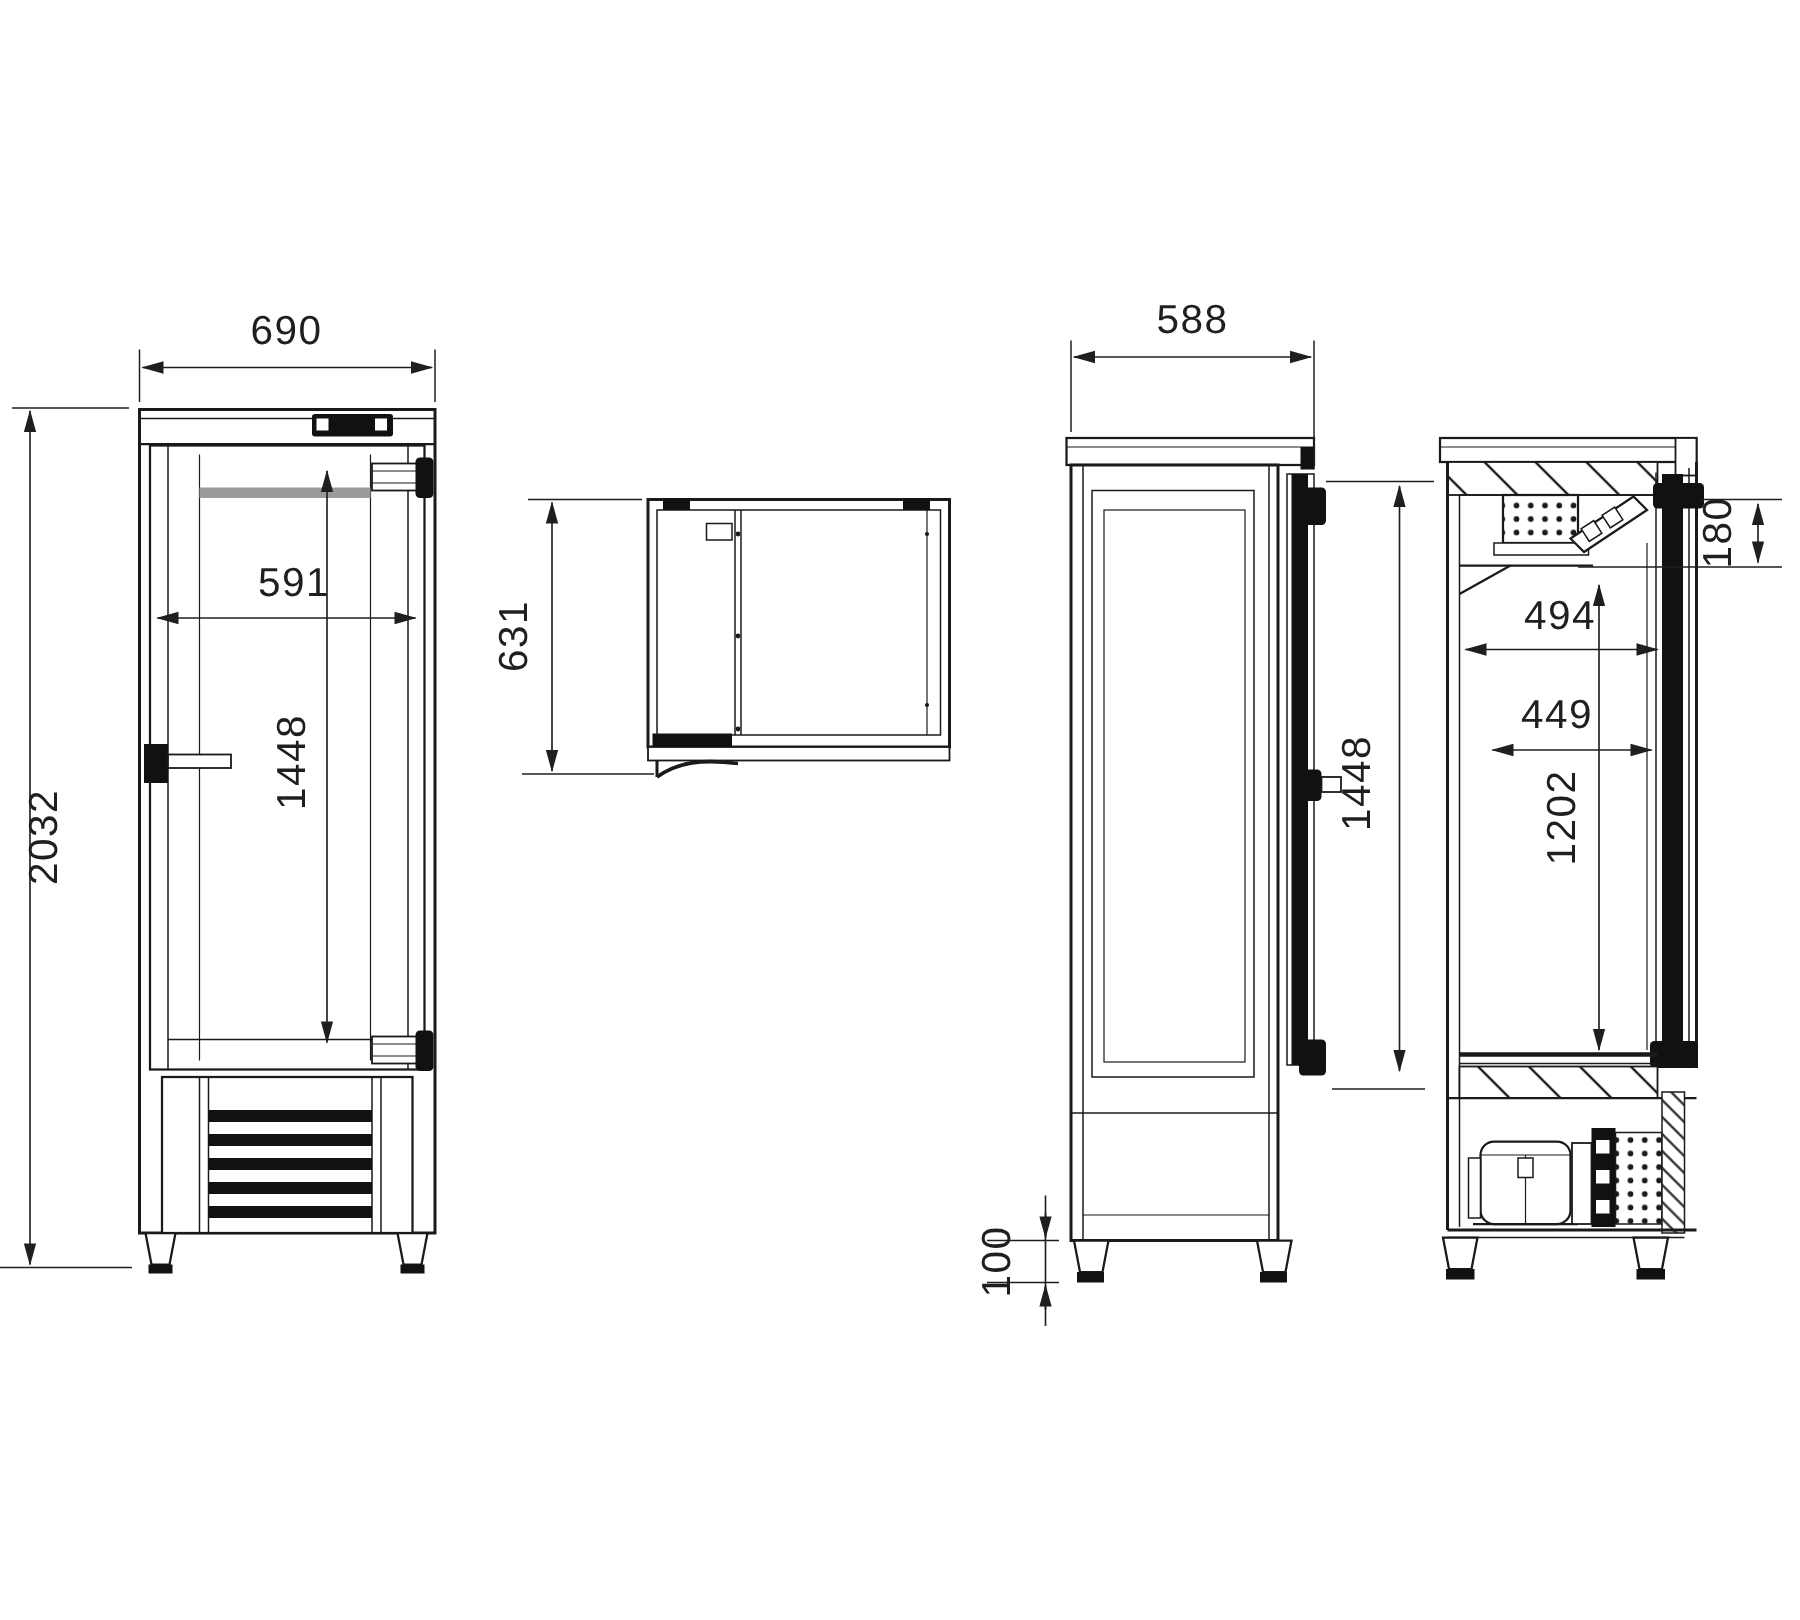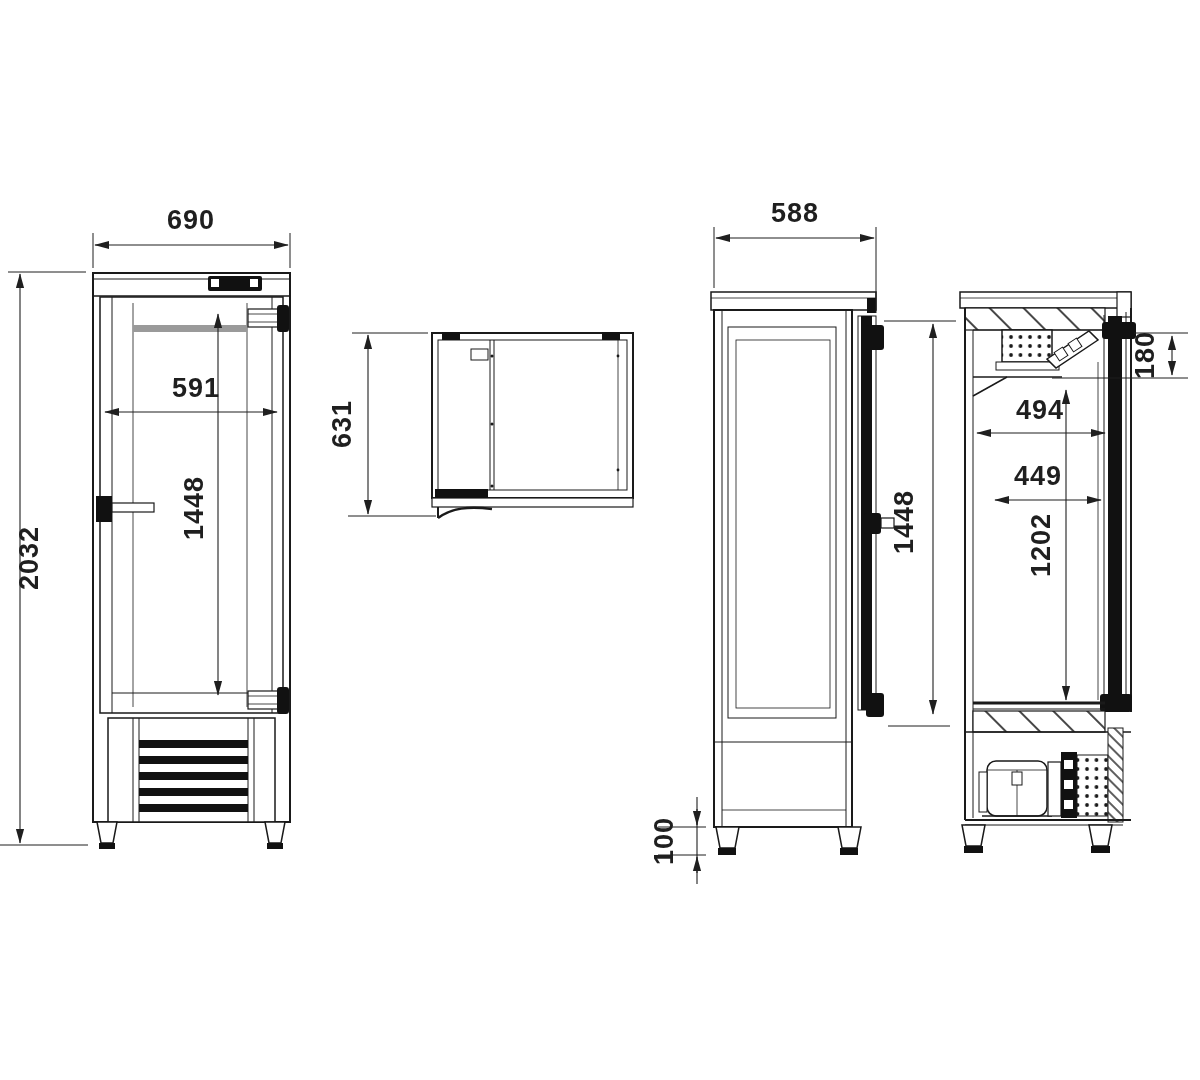--- a/index.html
+++ b/index.html
@@ -1,16 +1,16 @@
 <!DOCTYPE html>
 <html><head>
 <meta charset="utf-8">
 <style>
   html,body{margin:0;padding:0;background:#fff;}
-  #stage{position:relative;width:1200px;height:1080px;background:#14b8a6;overflow:hidden;font-weight:bold;}
+  #stage{position:relative;width:1200px;height:1080px;background:#14b8a6;overflow:hidden;}
   svg{display:block;}
   text{font-family:"Liberation Sans","DejaVu Sans",sans-serif;font-size:27px;fill:#1f1f1f;letter-spacing:1px;}
   .ln{stroke:#1a1a1a;fill:none;}
   .fw{fill:#ffffff;stroke:#1a1a1a;}
   .fb{fill:#111111;stroke:none;}
   .dim{stroke:#1f1f1f;stroke-width:1.1;fill:none;}
   .ext{stroke:#1f1f1f;stroke-width:1;fill:none;}
 </style>
 </head>
 <body>

